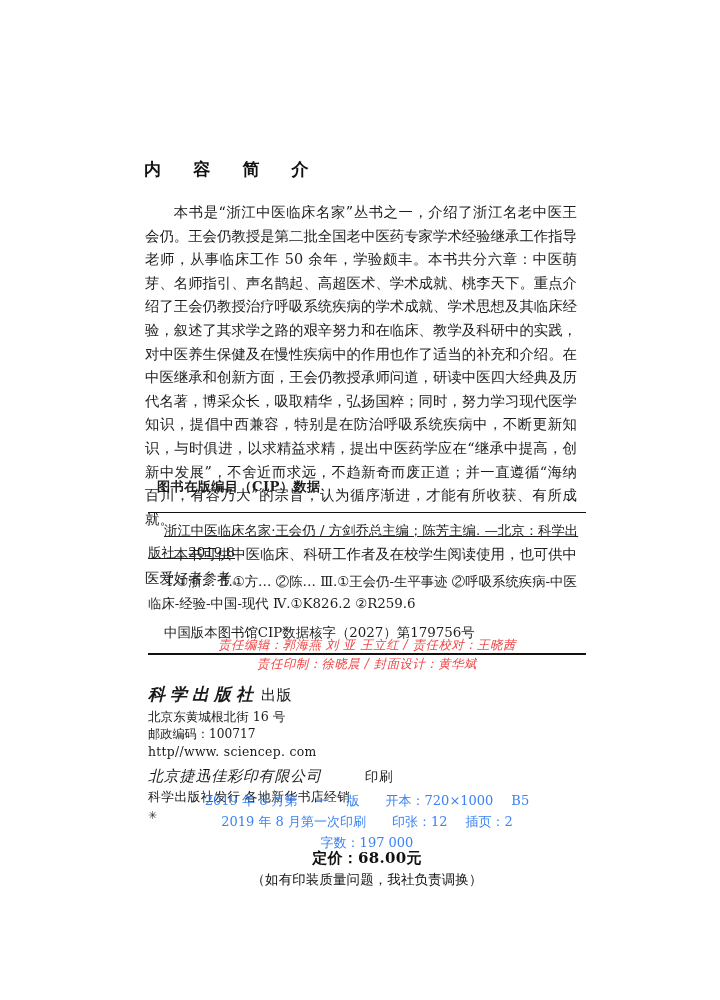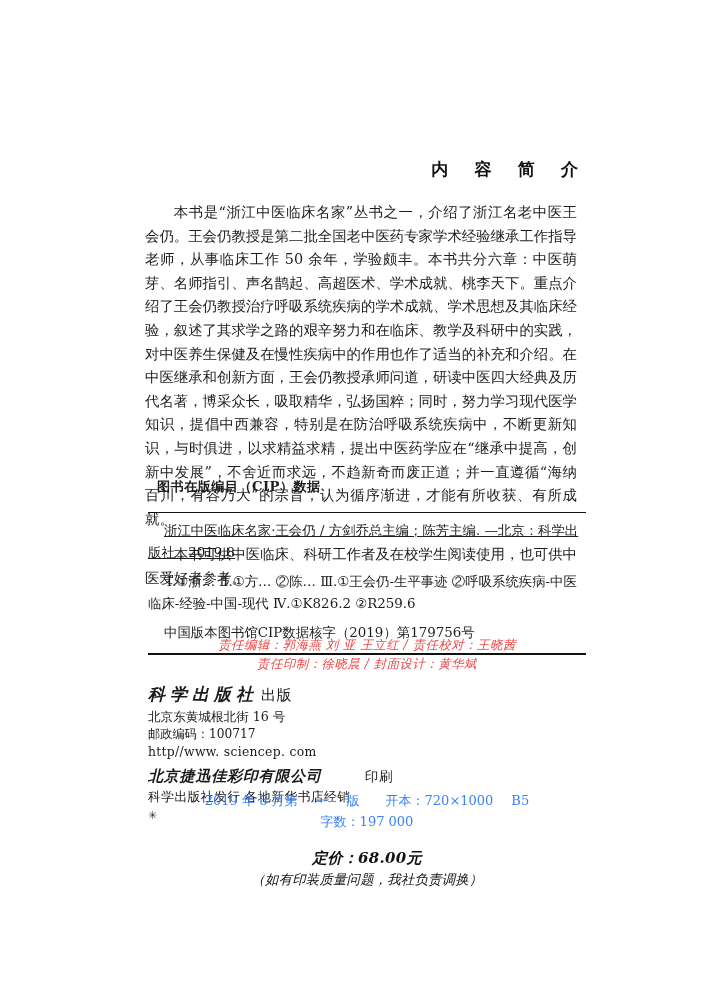--- a/index.html
+++ b/index.html
@@ -25,28 +25,28 @@
   }
 
   
   .intro-block {
     position: absolute;
     left: 133px;
     top: 158px;
     width: 456px;
   }
   .intro-title {
-    text-align: right;
+    text-align: left;
     font-size: 17px;
     font-weight: bold;
     letter-spacing: 11px;
     text-indent: 11px;
     color: #111;
     margin-bottom: 20px;
-    font-family: Liberation Serif, serif;
+    font-family: Liberation Mono, monospace;
   }
   .intro-para {
     font-size: 14.4px;
     line-height: 23.6px;
     text-align: justify;
     text-justify: inter-ideograph;
     text-indent: 2em;
     color: #1d1d1d;
     font-family: "DejaVu Serif", "Liberation Serif", serif;
     margin: 12px;
@@ -153,21 +153,21 @@
     line-height: 17.5px;
     letter-spacing: 0.3px;
   }
   .printer-line {
     font-size: 15px;
     line-height: 22px;
     margin-top: 4px;
     white-space: nowrap;
   }
   .printer-name {
-    font-weight: bold;
+    font-weight: normal;
     font-style: italic;
     letter-spacing: 0.8px;
   }
   .printer-suffix {
     font-size: 13.6px;
     margin-left: 4px;
     letter-spacing: 0.5px;
     padding-left: 39px;
   }
   .distrib-line {
@@ -206,21 +206,20 @@
 
   
   .price-block {
     position: absolute;
     left: 148px;
     top: 847px;
     width: 438px;
     text-align: center;
     font-family: "DejaVu Serif", "Liberation Serif", serif;
     color: #111;
-    font-style: italic;
   }
   .price-line {
     font-size: 15px;
     font-weight: bold;
     line-height: 22px;
     letter-spacing: 0.3px;
   }
   .price-note {
     font-size: 13.4px;
     line-height: 22px;
@@ -236,21 +235,21 @@
   <div class="intro-block">
     <div class="intro-title">内 容 简 介</div>
     <p class="intro-para">本书是“浙江中医临床名家”丛书之一，介绍了浙江名老中医王会仍。王会仍教授是第二批全国老中医药专家学术经验继承工作指导老师，从事临床工作 50 余年，学验颇丰。本书共分六章：中医萌芽、名师指引、声名鹊起、高超医术、学术成就、桃李天下。重点介绍了王会仍教授治疗呼吸系统疾病的学术成就、学术思想及其临床经验，叙述了其求学之路的艰辛努力和在临床、教学及科研中的实践，对中医养生保健及在慢性疾病中的作用也作了适当的补充和介绍。在中医继承和创新方面，王会仍教授承师问道，研读中医四大经典及历代名著，博采众长，吸取精华，弘扬国粹；同时，努力学习现代医学知识，提倡中西兼容，特别是在防治呼吸系统疾病中，不断更新知识，与时俱进，以求精益求精，提出中医药学应在“继承中提高，创新中发展”，不舍近而求远，不趋新奇而废正道；并一直遵循“海纳百川，有容乃大”的宗旨，认为循序渐进，才能有所收获、有所成就。</p>
     <p class="intro-para">本书可供中医临床、科研工作者及在校学生阅读使用，也可供中医爱好者参考。</p>
   </div>
 
   <div class="cip-box">
     <div class="cip-heading">图书在版编目（CIP）数据</div>
     <p class="cip-line cip-indent">浙江中医临床名家·王会仍 / 方剑乔总主编；陈芳主编. —北京：科学出版社，2019.8</p>
     <p class="cip-class">Ⅰ.①浙… Ⅱ.①方… ②陈… Ⅲ.①王会仍-生平事迹 ②呼吸系统疾病-中医临床-经验-中国-现代 Ⅳ.①K826.2 ②R259.6</p>
-    <p class="cip-verify">中国版本图书馆CIP数据核字（2019）第179756号</p>
+    <p class="cip-verify">中国版本图书馆CIP数据核字（2027）第179756号</p>
   </div>
 
   <div class="credits">
     <div>责任编辑：郭海燕  刘  亚  王立红 / 责任校对：王晓茜</div>
     <div>责任印制：徐晓晨 / 封面设计：黄华斌</div>
   </div>
 
   <div class="pub-block">
     <div class="pub-logo-line">
       <span class="pub-logo-mark">科学出版社</span><span class="pub-logo-suffix">出版</span>
@@ -262,20 +261,23 @@
       <span class="printer-name">北京捷迅佳彩印有限公司</span><span class="printer-suffix">印刷</span>
     </div>
     <div class="distrib-line">科学出版社发行   各地新华书店经销</div>
     <div class="sep-star">✳</div>
   </div>
 
   <div class="specs">
     <div class="spec-row">
       <span>2019 年 8 月第</span><span class="spec-gap-md"></span><span>一</span><span class="spec-gap-md"></span><span>版</span><span class="spec-gap-lg"></span><span>开本：</span><span>720×1000</span><span class="spec-gap-md"></span><span>B5</span>
     </div>
+    <div class="spec-row">
+      <span>2019 年 8 月第一次印刷</span><span class="spec-gap-lg"></span><span>印张：</span><span>12</span><span class="spec-gap-md"></span><span>插页：</span><span>2</span>
+    </div>
     <div class="spec-words">字数：197 000</div>
   </div>
 
   <div class="price-block">
     <div class="price-line">
       <span>定价：</span><span>68.00</span><span>元</span>
     </div>
     <div class="price-note">（如有印装质量问题，我社负责调换）</div>
   </div>
 

